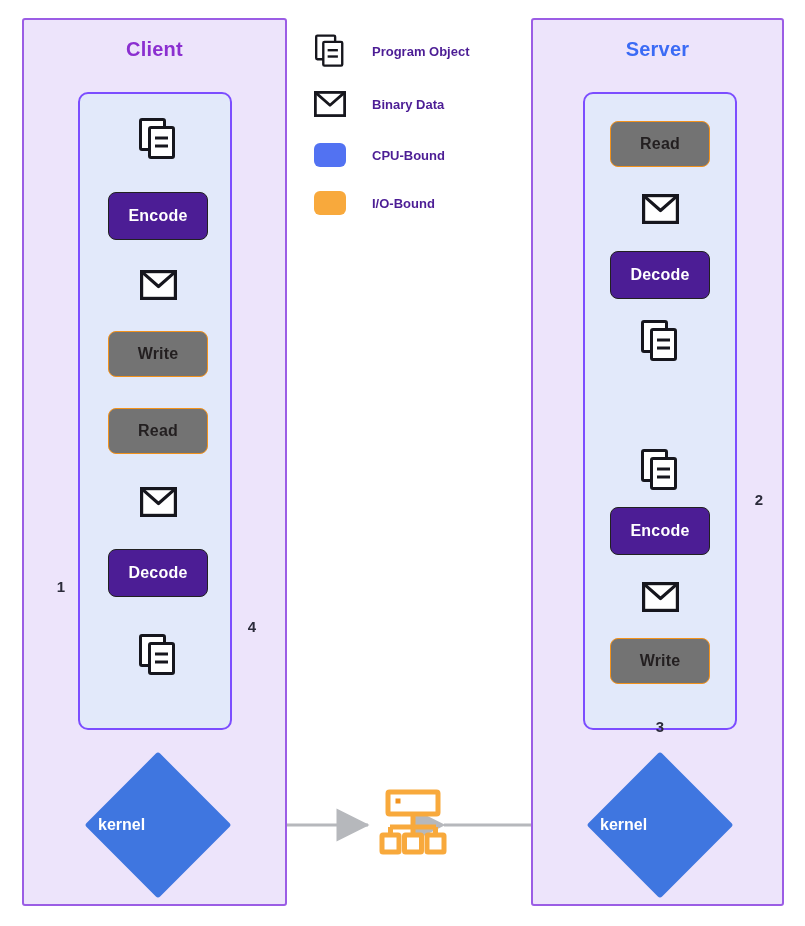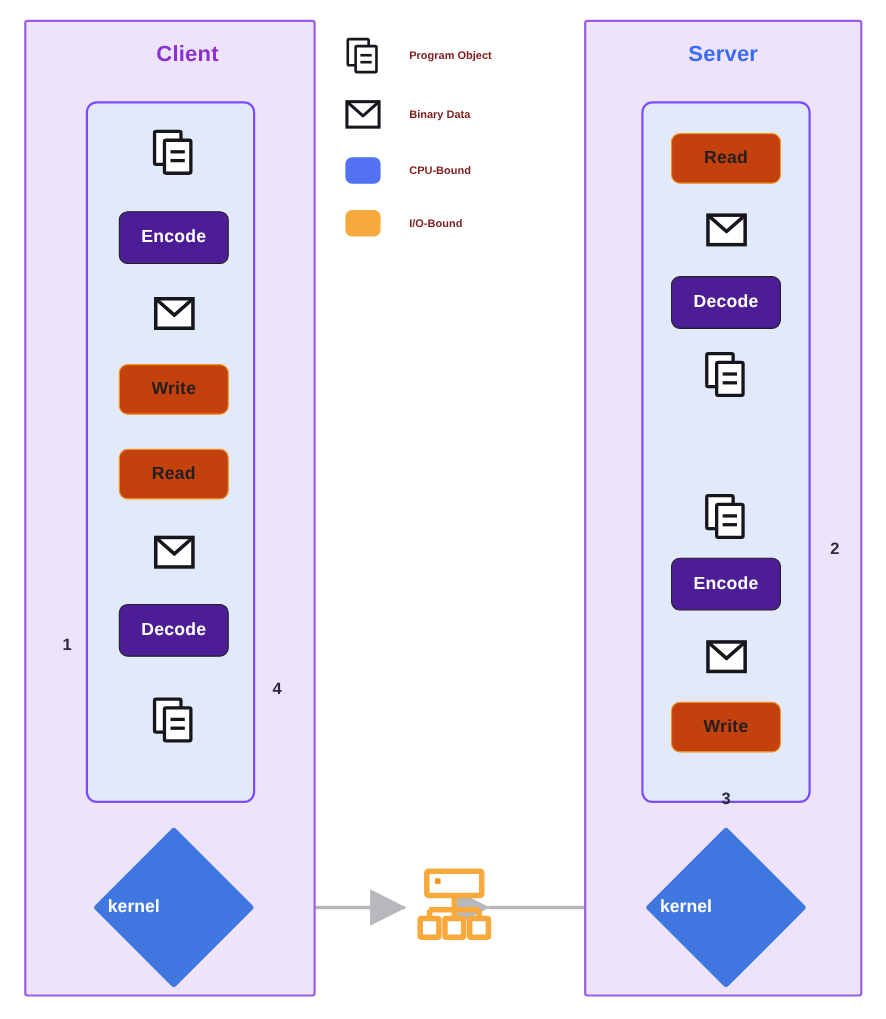--- a/index.html
+++ b/index.html
@@ -25,21 +25,21 @@
     box-sizing:border-box;
   }
   .frame-title{
     position:absolute;
     left:0;right:0;
     text-align:center;
     font-size:20px;
     font-weight:700;
     letter-spacing:.2px;
   }
-  .title-client{color:#8b2fd0;padding-left:16px;}
+  .title-client{color:#8b2fd0;}
   .title-server{color:#3b6bf5;}
 
   .frame-inner{
     position:absolute;
     background:#e2e9fa;
     border:2px solid #7c4dff;
     border-radius:10px;
     box-sizing:border-box;
   }
 
@@ -54,21 +54,21 @@
     font-weight:700;
     border-radius:8px;
     letter-spacing:.2px;
   }
   .node-dark{
     background:#4c1d95;
     color:#ffffff;
     border:1px solid #212121;
   }
   .node-orange{
-    background:#c2410c;
+    background:#737373;
     color:#231f20;
     border:1.5px solid #f2921c;
     justify-content:center;
   }
   .node-handler{
     background:#5272f2;
     color:#ffffff;
     border:2px solid #9b6bff;
     border-radius:999px;
   }
@@ -106,23 +106,23 @@
     width:40px;height:34px;
     display:flex;align-items:center;justify-content:center;
     flex:0 0 40px;
   }
   .legend-swatch{
     width:32px;height:24px;
     border-radius:6px;
   }
   .legend-label{
     margin-left:22px;
-    font-size:10px;
-    font-weight:700;
-    color:#7f1d1d;
+    font-size:13px;
+    font-weight:700;
+    color:#4c1d95;
     white-space:nowrap;
   }
 
   
   .edge-label{
     position:absolute;
     font-size:15px;
     font-weight:700;
     color:#2b2b3a;
     background:transparent;

